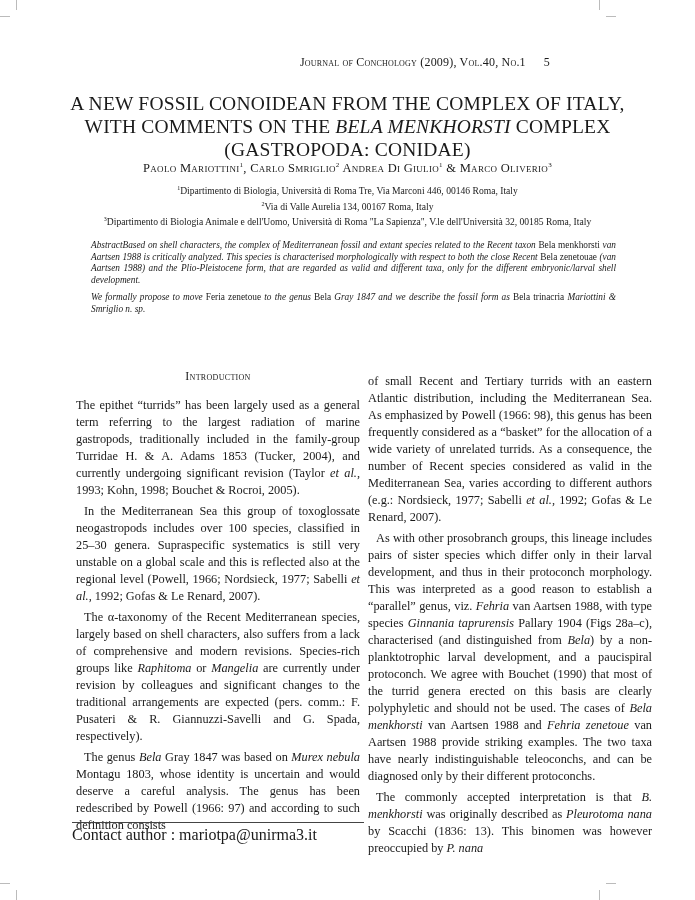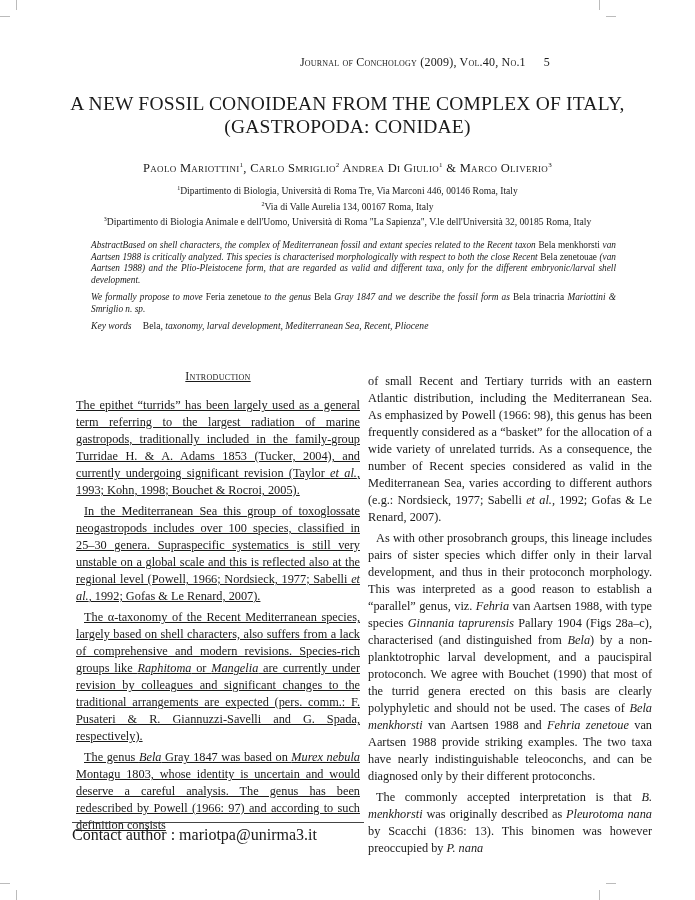--- a/index.html
+++ b/index.html
@@ -24,21 +24,21 @@
 
   .abstract { position: absolute; top: 240px; left: 91px; width: 525px; font-size: 9.3px; line-height: 11.6px; font-style: italic; text-align: justify; }
   .abstract .lbl { font-style: italic; }
   .abstract .up { font-style: normal; }
   .abstract p { margin: 0 0 6px 0; }
   .keywords { position: absolute; top: 320px; left: 91px; width: 525px; font-size: 9.6px; font-style: italic; }
   .keywords .lbl { margin-right: 9px; }
   .keywords .up { font-style: normal; }
 
   .col { position: absolute; top: 366px; width: 292px; font-size: 12.3px; line-height: 17px; text-align: justify; }
-  .col.left { left: 72px; text-decoration: underline; }
+  .col.left { left: 72px; }
   .col.right { left: 364px; top: 369px; }
   .col p { margin: 4px; }
   .col p.ind { text-indent: 8px; }
   .col .sechead { text-align: center; font-variant: small-caps; font-size: 12px; margin: 2px 0 12px 0; letter-spacing: 0.3px; }
 
   .footnote-rule { position: absolute; left: 72px; top: 822px; width: 292px; height: 1px; background: #444; }
   .footnote { position: absolute; left: 72px; top: 826px; font-size: 16px; }
 </style>
 </head>
 <body>
@@ -53,39 +53,37 @@
   <div class="crop v" style="left:16px;bottom:0"></div>
   <div class="crop h" style="right:0;bottom:16px"></div>
   <div class="crop v" style="right:16px;bottom:0"></div>
 
   <div class="running-head">
     <span>Journal of Conchology (2009), Vol.40, No.1</span><span class="pnum">5</span>
   </div>
 
   <div class="title">
     <div>A NEW FOSSIL CONOIDEAN FROM THE COMPLEX OF ITALY,</div>
+    <div><span>WITH COMMENTS ON THE </span><i>BELA MENKHORSTI</i><span> COMPLEX</span></div>
     <div>(GASTROPODA: CONIDAE)</div>
   </div>
 
   <div class="authors" id="authors"><span>Paolo Mariottini</span><sup>1</sup>, <span>Carlo Smriglio</span><sup>2</sup> <span>Andrea Di Giulio</span><sup>1</sup> &amp; <span>Marco Oliverio</span><sup>3</sup></div>
 
   <div class="affils" id="affils">
       <div><sup>1</sup><span>Dipartimento di Biologia, Università di Roma Tre, Via Marconi 446, 00146 Roma, Italy</span></div>
       <div><sup>2</sup><span>Via di Valle Aurelia 134, 00167 Roma, Italy</span></div>
       <div><sup>3</sup><span>Dipartimento di Biologia Animale e dell'Uomo, Università di Roma "La Sapienza", V.le dell'Università 32, 00185 Roma, Italy</span></div>
     </div>
 
   <div class="abstract">
     <p id="abs-p1"><span class="lbl">Abstract</span><span>Based on shell characters, the complex of Mediterranean fossil and extant species related to the Recent taxon </span><span class="up">Bela menkhorsti</span><span> van Aartsen 1988 is critically analyzed. This species is characterised morphologically with respect to both the close Recent </span><span class="up">Bela zenetouae</span><span> (van Aartsen 1988) and the Plio-Pleistocene form, that are regarded as valid and different taxa, only for the different embryonic/larval shell development.</span></p>
     <p id="abs-p2"><span>We formally propose to move </span><span class="up">Feria zenetoue</span><span> to the genus </span><span class="up">Bela</span><span> Gray 1847 and we describe the fossil form as </span><span class="up">Bela trinacria</span><span> Mariottini &amp; Smriglio n. sp.</span></p>
   </div>
 
-  <div class="keywords" id="keywords">
-    <span class="lbl">Key words</span>
-  <span class="up">Bela</span><span>, taxonomy, larval development, Mediterranean Sea, Recent, Pliocene</span></div>
 
   <div class="col left" id="col-left">
     <div class="sechead">Introduction</div>
   <p><span>The epithet “turrids” has been largely used as a general term referring to the largest radiation of marine gastropods, traditionally included in the family-group Turridae H. &amp; A. Adams 1853 (Tucker, 2004), and currently undergoing significant revision (Taylor </span><i>et al.</i><span>, 1993; Kohn, 1998; Bouchet &amp; Rocroi, 2005).</span></p>
       <p class="ind"><span>In the Mediterranean Sea this group of toxoglossate neogastropods includes over 100 species, classified in 25–30 genera. Supraspecific systematics is still very unstable on a global scale and this is reflected also at the regional level (Powell, 1966; Nordsieck, 1977; Sabelli </span><i>et al.</i><span>, 1992; Gofas &amp; Le Renard, 2007).</span></p>
       <p class="ind"><span> The α-taxonomy of the Recent Mediterranean species, largely based on shell characters, also suffers from a lack of comprehensive and modern revisions. Species-rich groups like </span><i>Raphitoma</i><span> or </span><i>Mangelia</i><span> are currently under revision by colleagues and significant changes to the traditional arrangements are expected (pers. comm.: F. Pusateri &amp; R. Giannuzzi-Savelli and G. Spada, respectively).</span></p>
       <p class="ind"><span>The genus </span><i>Bela</i><span> Gray 1847 was based on </span><i>Murex nebula</i><span> Montagu 1803, whose identity is uncertain and would deserve a careful analysis. The genus has been redescribed by Powell (1966: 97) and according to such definition consists</span></p>
     </div>
 
   <div class="col right" id="col-right">

